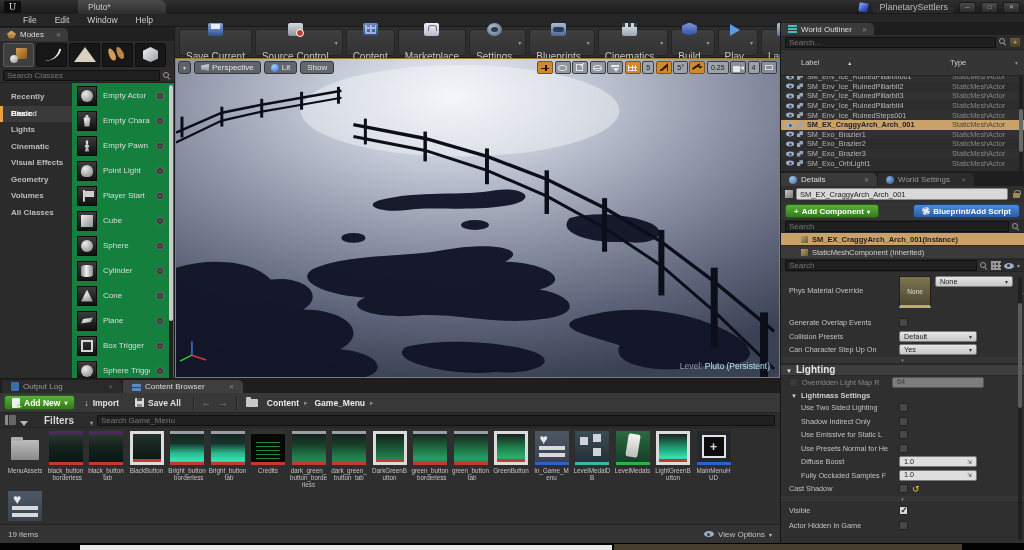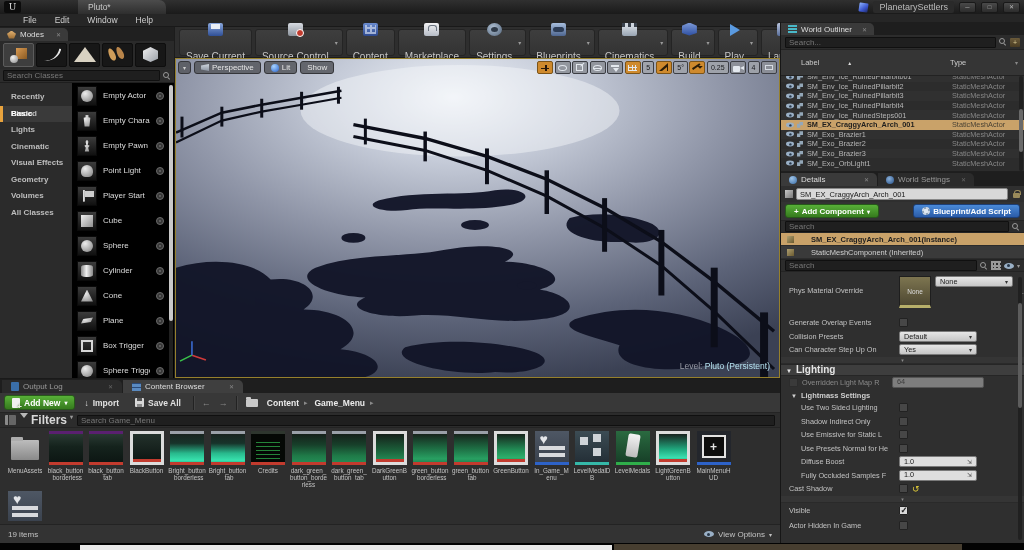--- a/index.html
+++ b/index.html
@@ -73,21 +73,21 @@
   .mi-paint::before{content:"";position:absolute;left:8px;top:3px;width:13px;height:15px;border-right:2.5px solid #e8e8e8;border-radius:0 0 100% 0;transform:rotate(12deg);}
   .mi-land::before{content:"";position:absolute;left:4px;bottom:4px;border-left:11px solid transparent;border-right:11px solid transparent;border-bottom:15px solid #d9d2c2;}
   .mi-fol::before{content:"";position:absolute;left:6px;top:4px;width:6px;height:13px;background:#cf9d5a;border-radius:50% 50% 50% 50%/60% 60% 40% 40%;transform:rotate(-25deg);box-shadow:8px 2px 0 #b9854a;}
   .mi-geo::before{content:"";position:absolute;left:7px;top:3px;width:15px;height:15px;background:linear-gradient(135deg,#f0f0f0,#9aa0a8);clip-path:polygon(50% 0,100% 25%,100% 78%,50% 100%,0 78%,0 25%);}
   .modes-search{height:14px;display:flex;align-items:center;padding:0 3px;background:#2c2c2c;border-bottom:1px solid #1e1e1e;gap:3px;}
   .modes-search input{flex:1;}
   .modes-body{display:flex;height:306px;}
   .cats{width:72px;background:#2b2b2b;padding-top:6px;}
   .cat{height:16.5px;line-height:16.5px;padding-left:8px;font-size:8px;font-weight:bold;color:#bdbdbd;border-left:3px solid transparent;}
   .cat.active{color:#fff;background:#3a3a3a;border-left-color:#e8a33d;}
-  .place-list{flex:1;background:#000000;position:relative;overflow:hidden;}
+  .place-list{flex:1;background:#15803d;position:relative;overflow:hidden;}
   .place-item{height:25px;display:flex;align-items:center;gap:6px;padding:0 10px 0 5px;}
   .place-thumb{width:20px;height:20px;flex:none;background:linear-gradient(#3c3c3c,#101010);border:1px solid #0a0a0a;position:relative;}
   .place-thumb::before{content:"";position:absolute;inset:3px;background:radial-gradient(circle at 35% 30%,#ececec,#7e7e7e);}
   .p-sphere::before{border-radius:50%;}
   .p-figure::before{clip-path:polygon(38% 0,62% 0,62% 22%,78% 28%,70% 100%,30% 100%,22% 28%,38% 22%);}
   .p-pawn::before{clip-path:polygon(32% 100%,68% 100%,60% 68%,72% 52%,56% 44%,62% 18%,50% 0,38% 18%,44% 44%,28% 52%,40% 68%);}
   .p-bulb::before{border-radius:50% 50% 38% 38%;}
   .p-flag::before{clip-path:polygon(18% 0,30% 0,30% 100%,18% 100%,18% 42%,18% 8%);background:#e0e0e0;box-shadow:inset 0 0 0 20px #e0e0e0;}
   .p-flag::after{content:"";position:absolute;left:7px;top:4px;width:9px;height:6px;background:#cfcfcf;}
   .p-cube::before{background:linear-gradient(135deg,#efefef,#8e8e8e);}
@@ -176,21 +176,21 @@
   .i-lock::after{content:"";position:absolute;left:0;top:3px;width:7px;height:5px;background:#9a8a5a;border-radius:1px;}
   .det-btnrow{height:18px;display:flex;align-items:center;gap:4px;padding:0 4px;background:#333;}
   .btn-addcomp{height:14px;background:linear-gradient(#58b038,#367a1e);border:1px solid #27591a;border-radius:3px;color:#fff;
                font-size:8px;font-weight:bold;display:flex;align-items:center;gap:3px;padding:0 8px;}
   .btn-bp{height:14px;margin-left:auto;background:linear-gradient(#4a8ad8,#2b5ca8);border:1px solid #1c3f78;border-radius:3px;color:#fff;
           font-size:8px;font-weight:bold;display:flex;align-items:center;gap:3px;padding:0 8px;}
   .i-gear{width:8px;height:8px;border-radius:50%;background:radial-gradient(circle,#dfe8f2 0 2px,transparent 2.2px),conic-gradient(#cdd8e6 0 15%,#8fa4ba 15% 25%,#cdd8e6 25% 40%,#8fa4ba 40% 50%,#cdd8e6 50% 65%,#8fa4ba 65% 75%,#cdd8e6 75% 90%,#8fa4ba 90%);flex:none;}
   .det-search{height:13px;display:flex;align-items:center;gap:3px;padding:0 4px;background:#2c2c2c;border-top:1px solid #242424;border-bottom:1px solid #242424;}
   .det-search input{flex:1;}
   .i-grid2{width:10px;height:9px;background:repeating-linear-gradient(0deg,#9a9a9a 0 2px,transparent 2px 3.5px),repeating-linear-gradient(90deg,#9a9a9a 0 2px,transparent 2px 3.5px);flex:none;}
-  .tree-row{height:13px;display:flex;align-items:center;gap:17px;padding:0 6px;font-size:7.5px;color:#cfcfcf;background:#3a3a3a;border-bottom:1px solid #2c2c2c;}
+  .tree-row{height:13px;display:flex;align-items:center;gap:4px;padding:0 20px;font-size:7.5px;color:#cfcfcf;background:#3a3a3a;border-bottom:1px solid #2c2c2c;}
   .tree-row.selected{background:#c9a269;color:#1e1e1e;font-weight:bold;}
   .tree-row .i-cubesm2{width:7px;height:7px;background:linear-gradient(135deg,#b0a070,#6a5a30);flex:none;}
   .drow{display:flex;align-items:center;min-height:13.5px;padding-left:8px;}
   .dlabel{width:110px;font-size:7.3px;color:#c2c2c2;white-space:nowrap;overflow:hidden;flex:none;}
   .dlabel.dim{color:#8a8a8a;}
   .dctrl{flex:1;display:flex;align-items:center;gap:4px;padding-right:12px;}
   .checkbox{width:9px;height:9px;background:#474747;border:1px solid #222;border-radius:1px;position:relative;flex:none;}
   .checkbox.checked{background:#d9d9d9;}
   .checkbox.checked::before{content:"✓";position:absolute;left:0.5px;top:-1.5px;color:#222;font-size:8.5px;font-weight:bold;}
   .checkbox.disabled{background:#3a3a3a;border-color:#2c2c2c;}
@@ -229,21 +229,21 @@
   .i-floppy::after{content:"";position:absolute;left:2px;bottom:0;width:5px;height:3.5px;background:#8a8a8a;}
   .cb-sep{width:1px;height:14px;background:#222;margin:0 3px;box-shadow:1px 0 0 #444;}
   .navarr{color:#888;font-weight:bold;font-size:9px;padding:0 3px;}
   .mini-folder{width:12px;height:8px;background:#c9c9c9;border-radius:1px;position:relative;margin:0 4px;}
   .mini-folder::before{content:"";position:absolute;top:-2px;left:0;width:5px;height:2px;background:#c9c9c9;border-radius:1px 1px 0 0;}
   .crumb{color:#ececec;font-weight:bold;font-size:8.5px;padding:0 3px;}
   .crumb-sep{color:#8a8a8a;font-size:7px;padding:0 2px;}
   .cb-filterrow{height:15px;background:#2c2c2c;border-bottom:1px solid #232323;display:flex;align-items:center;gap:4px;padding:0 5px;}
   .i-sources{width:11px;height:10px;background:linear-gradient(90deg,#8a8a8a 0 3px,transparent 3px 4.5px,#666 4.5px 11px);border-radius:1px;}
   .i-funnel{width:0;height:0;border-left:4px solid transparent;border-right:4px solid transparent;border-top:5px solid #b8b8b8;}
-  .filters-lbl{color:#d8d8d8;font-weight:bold;font-size:12px;display:flex;align-items:flex-start;gap:3px;}
+  .filters-lbl{color:#d8d8d8;font-weight:bold;font-size:10px;display:flex;align-items:flex-end;gap:16px;}
   .cb-filterrow input{flex:1;height:11px;}
   .asset-grid{position:absolute;left:2px;right:4px;top:49px;bottom:22px;display:flex;flex-wrap:wrap;align-content:flex-start;padding:3px 4px;column-gap:2.5px;overflow:hidden;}
   .asset{width:38px;display:flex;flex-direction:column;align-items:center;margin-bottom:3px;}
   .thumb{width:34px;height:34px;position:relative;flex:none;}
   .alabel{font-size:6.3px;line-height:7px;color:#c4c4c4;text-align:center;word-break:break-all;margin-top:2px;max-height:28px;overflow:hidden;}
   .t-folder::before{content:"";position:absolute;left:3px;right:3px;top:9px;bottom:5px;background:linear-gradient(#bdbdbd,#8a8a8a);border-radius:1px;}
   .t-folder::after{content:"";position:absolute;left:3px;top:6px;width:12px;height:4px;background:#adadad;border-radius:1px 1px 0 0;}
   .redbar::after{content:"";position:absolute;left:0;right:0;bottom:0;height:3px;background:#c23b2e;}
   .t-black{background:linear-gradient(#2a3a33 0%,#15231d 40%,#0b1411 100%);border-top:3px solid #5a2070;}
   .t-blackframe{background:linear-gradient(#23312b,#0c1512);border:3px solid #dcdcdc;}

